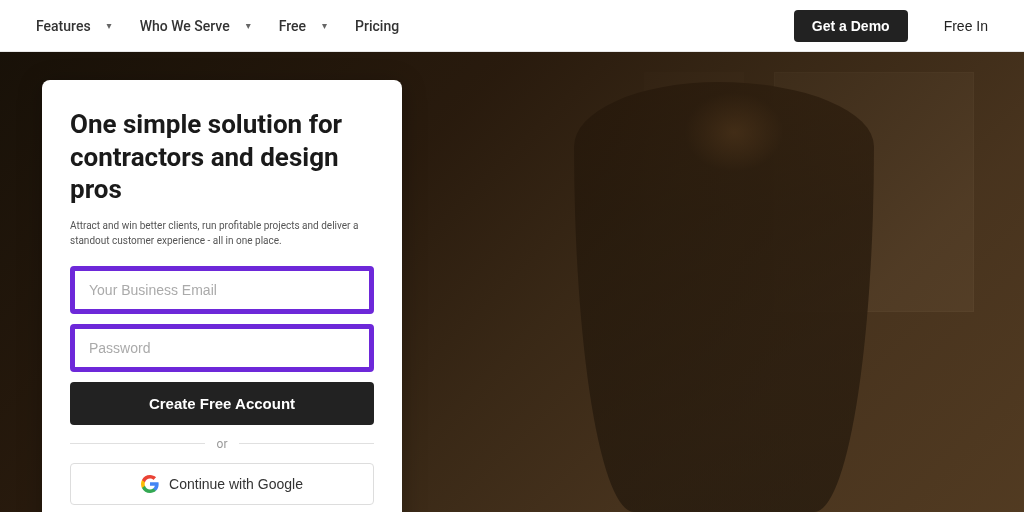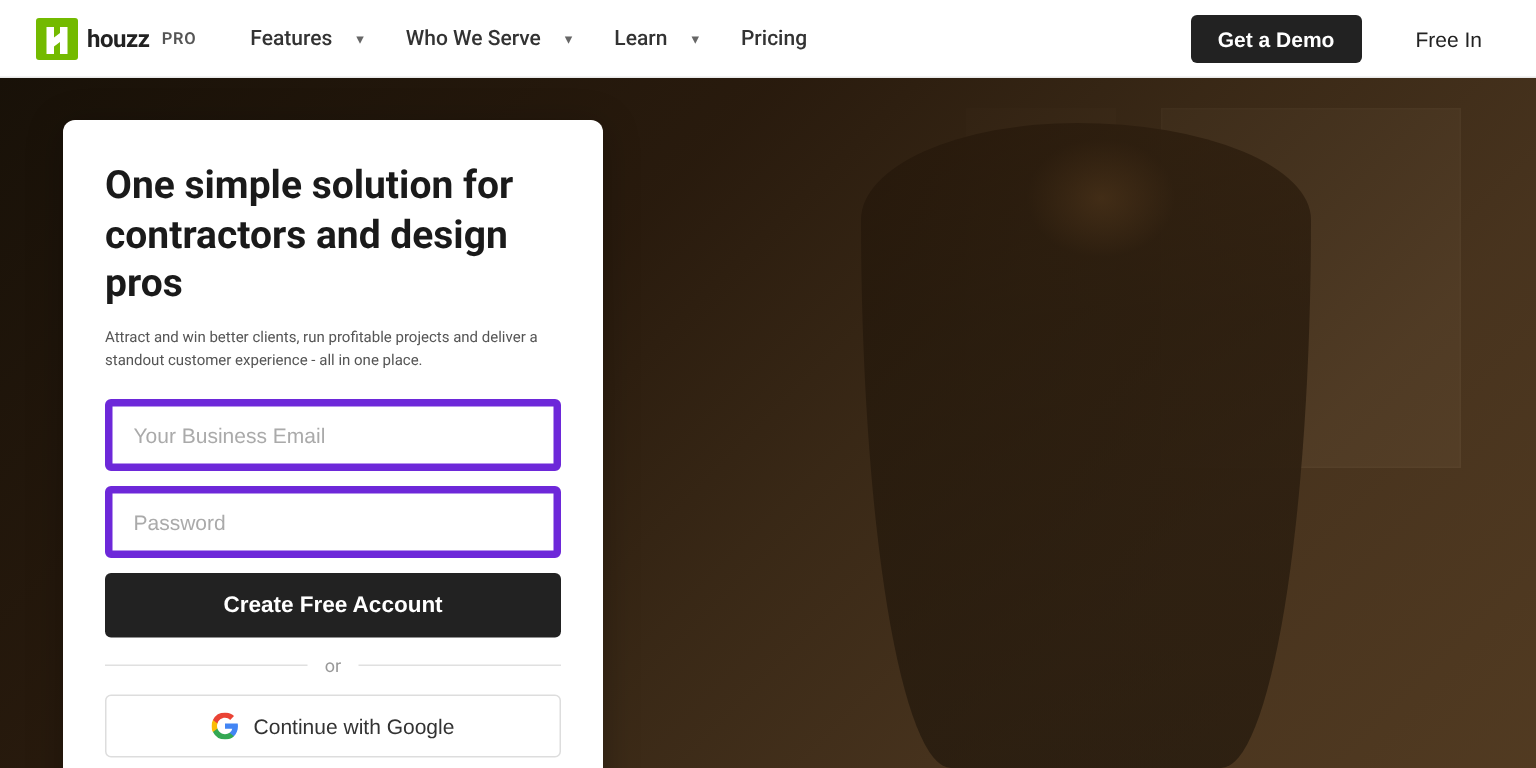--- a/index.html
+++ b/index.html
@@ -257,40 +257,32 @@
     .google-icon {
       width: 18px;
       height: 18px;
       flex-shrink: 0;
     }
   </style>
 </head>
 <body>
 
 <nav class="navbar">
-  <div class="logo-area">
-    <svg class="houzz-icon" viewBox="0 0 28 28" fill="none" xmlns="http://www.w3.org/2000/svg">
-      <rect width="28" height="28" rx="2" fill="#73BA00"></rect>
-      <path d="M7 6h5v7l4-3v-4h5v18h-5v-8l-4 3v5H7V6z" fill="white"></path>
-    </svg>
-    <span class="logo-text">houzz</span>
-    <span class="logo-pro">PRO</span>
-  </div>
 
   <div class="nav-links">
     <div class="nav-item">
       <span>Features</span>
       <span class="nav-chevron">▾</span>
     </div>
     <div class="nav-item">
       <span>Who We Serve</span>
       <span class="nav-chevron">▾</span>
     </div>
     <div class="nav-item">
-      <span>Learn</span>
+      <span>Free</span>
       <span class="nav-chevron">▾</span>
     </div>
     <div class="nav-item">
       <span>Pricing</span>
     </div>
   </div>
 
   <div class="nav-right">
     <button class="btn-demo">Get a Demo</button>
     <button class="btn-signin">Free In</button>

